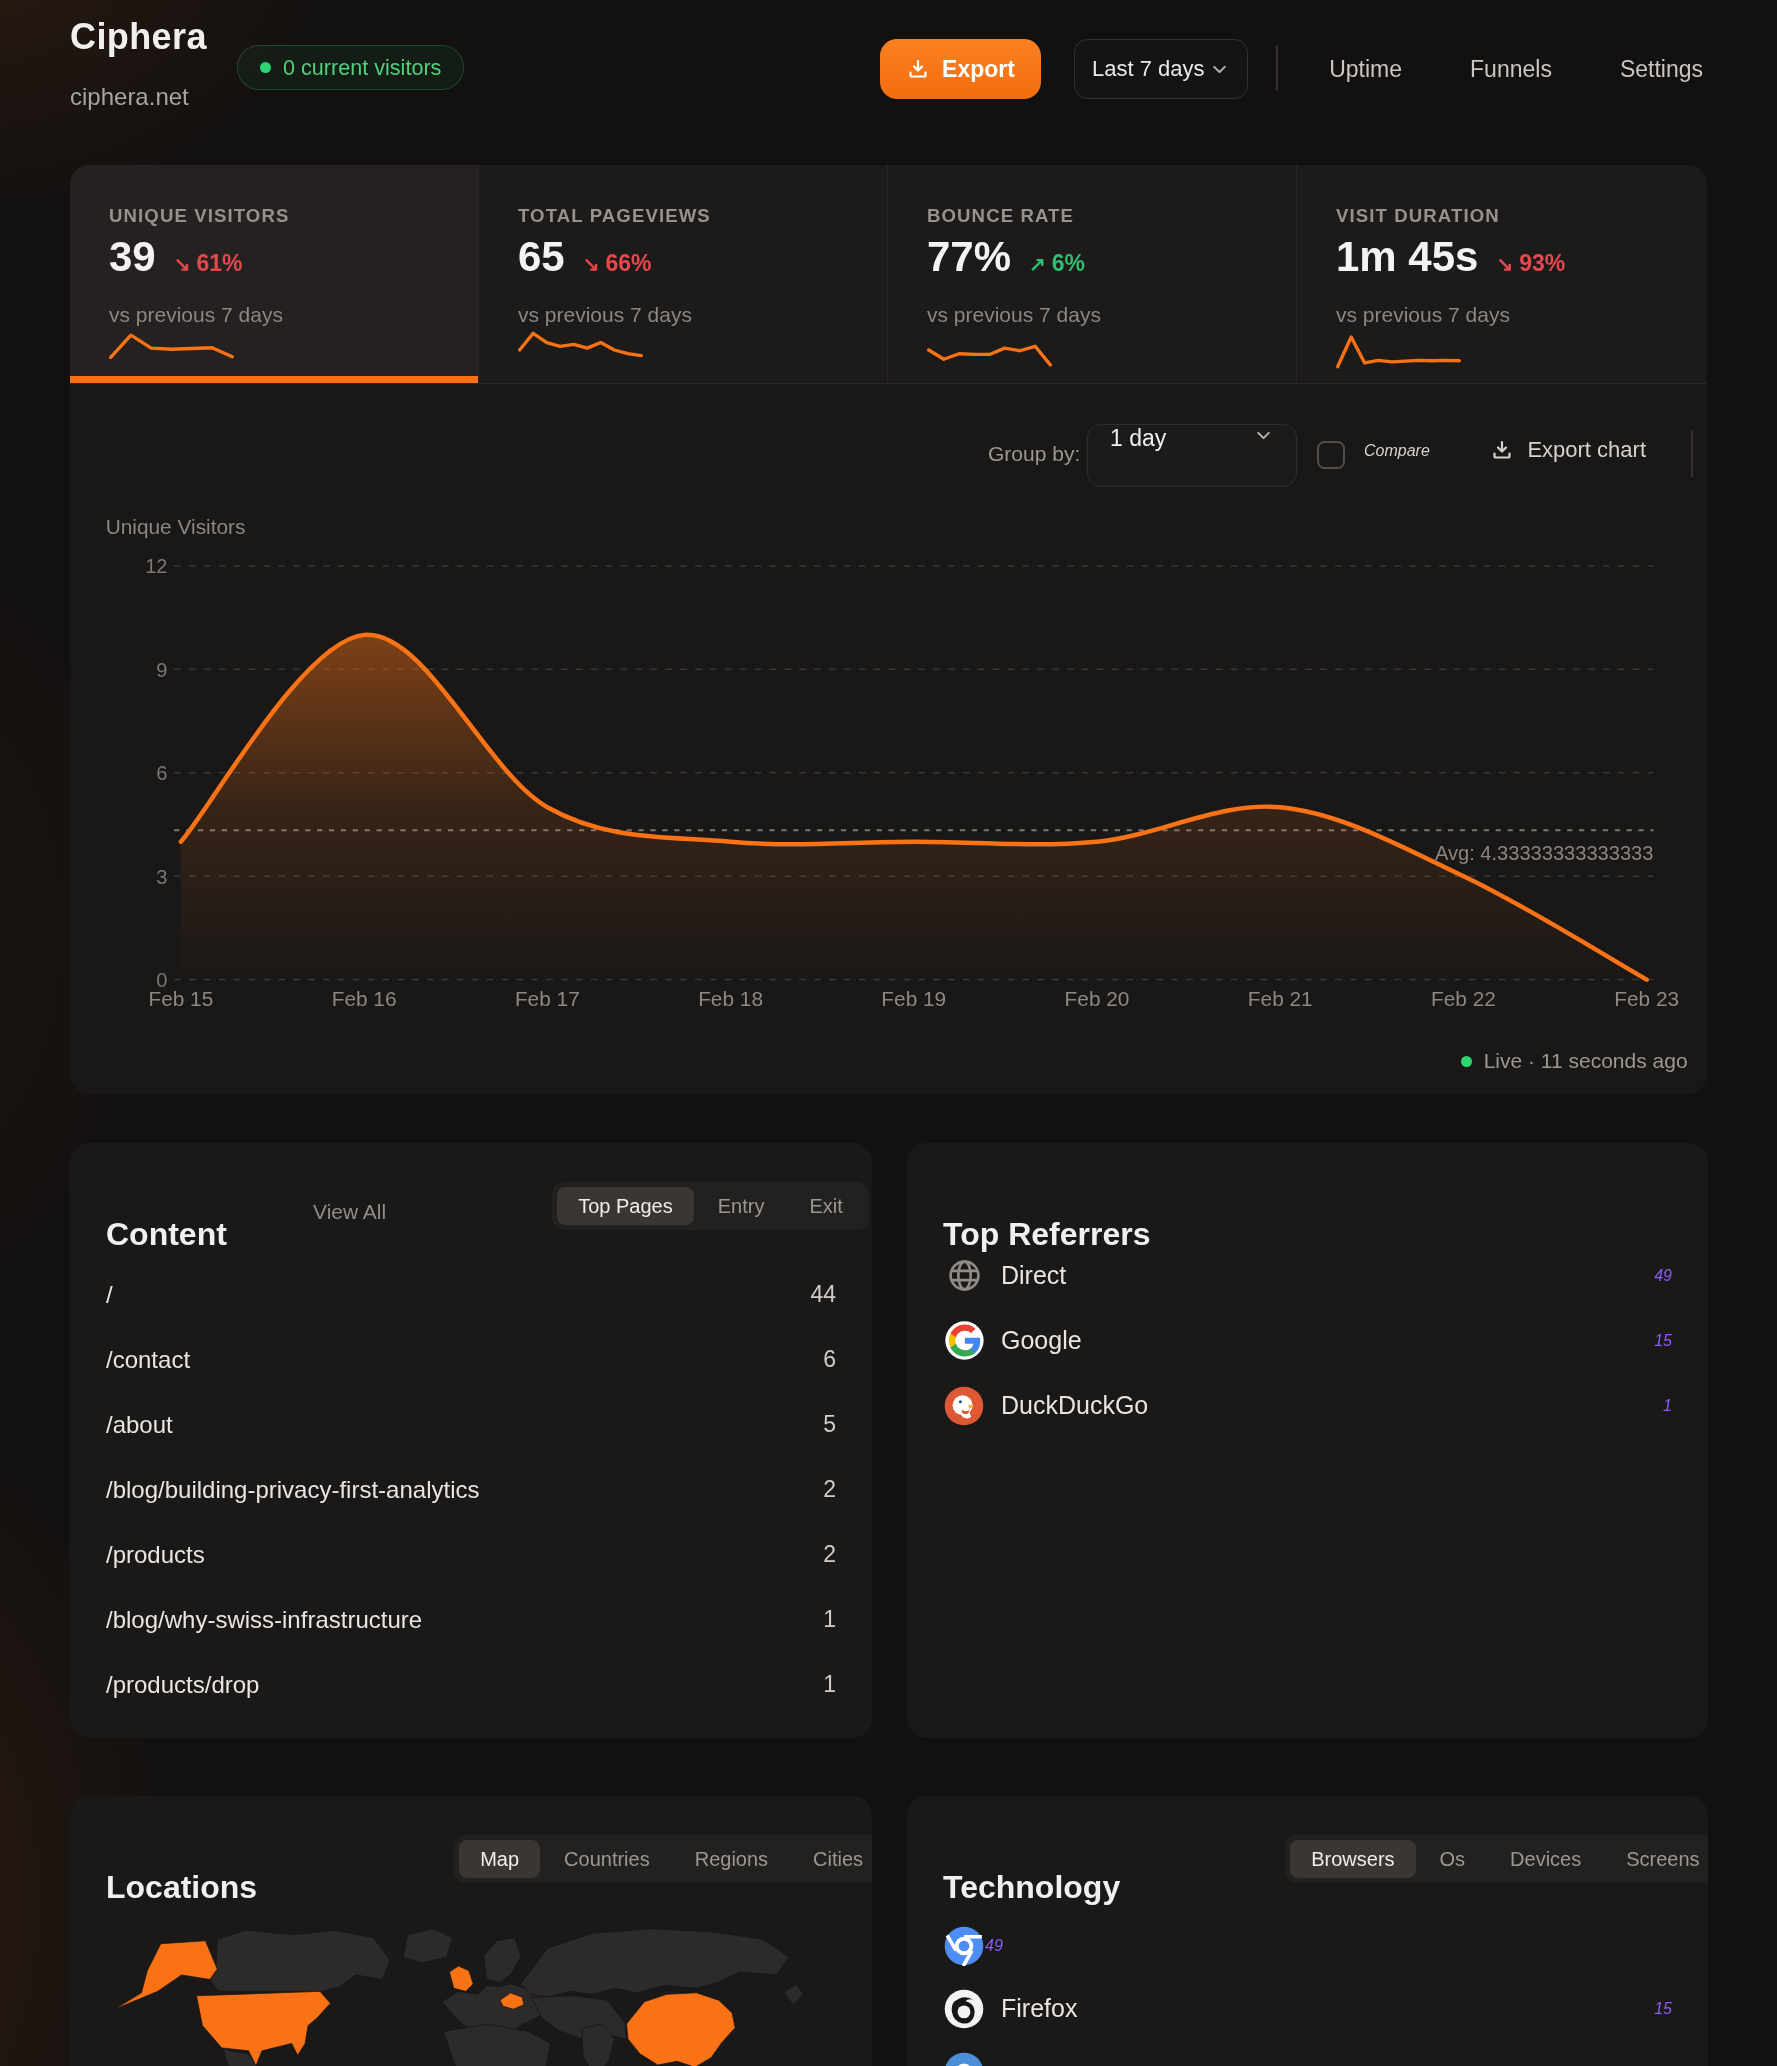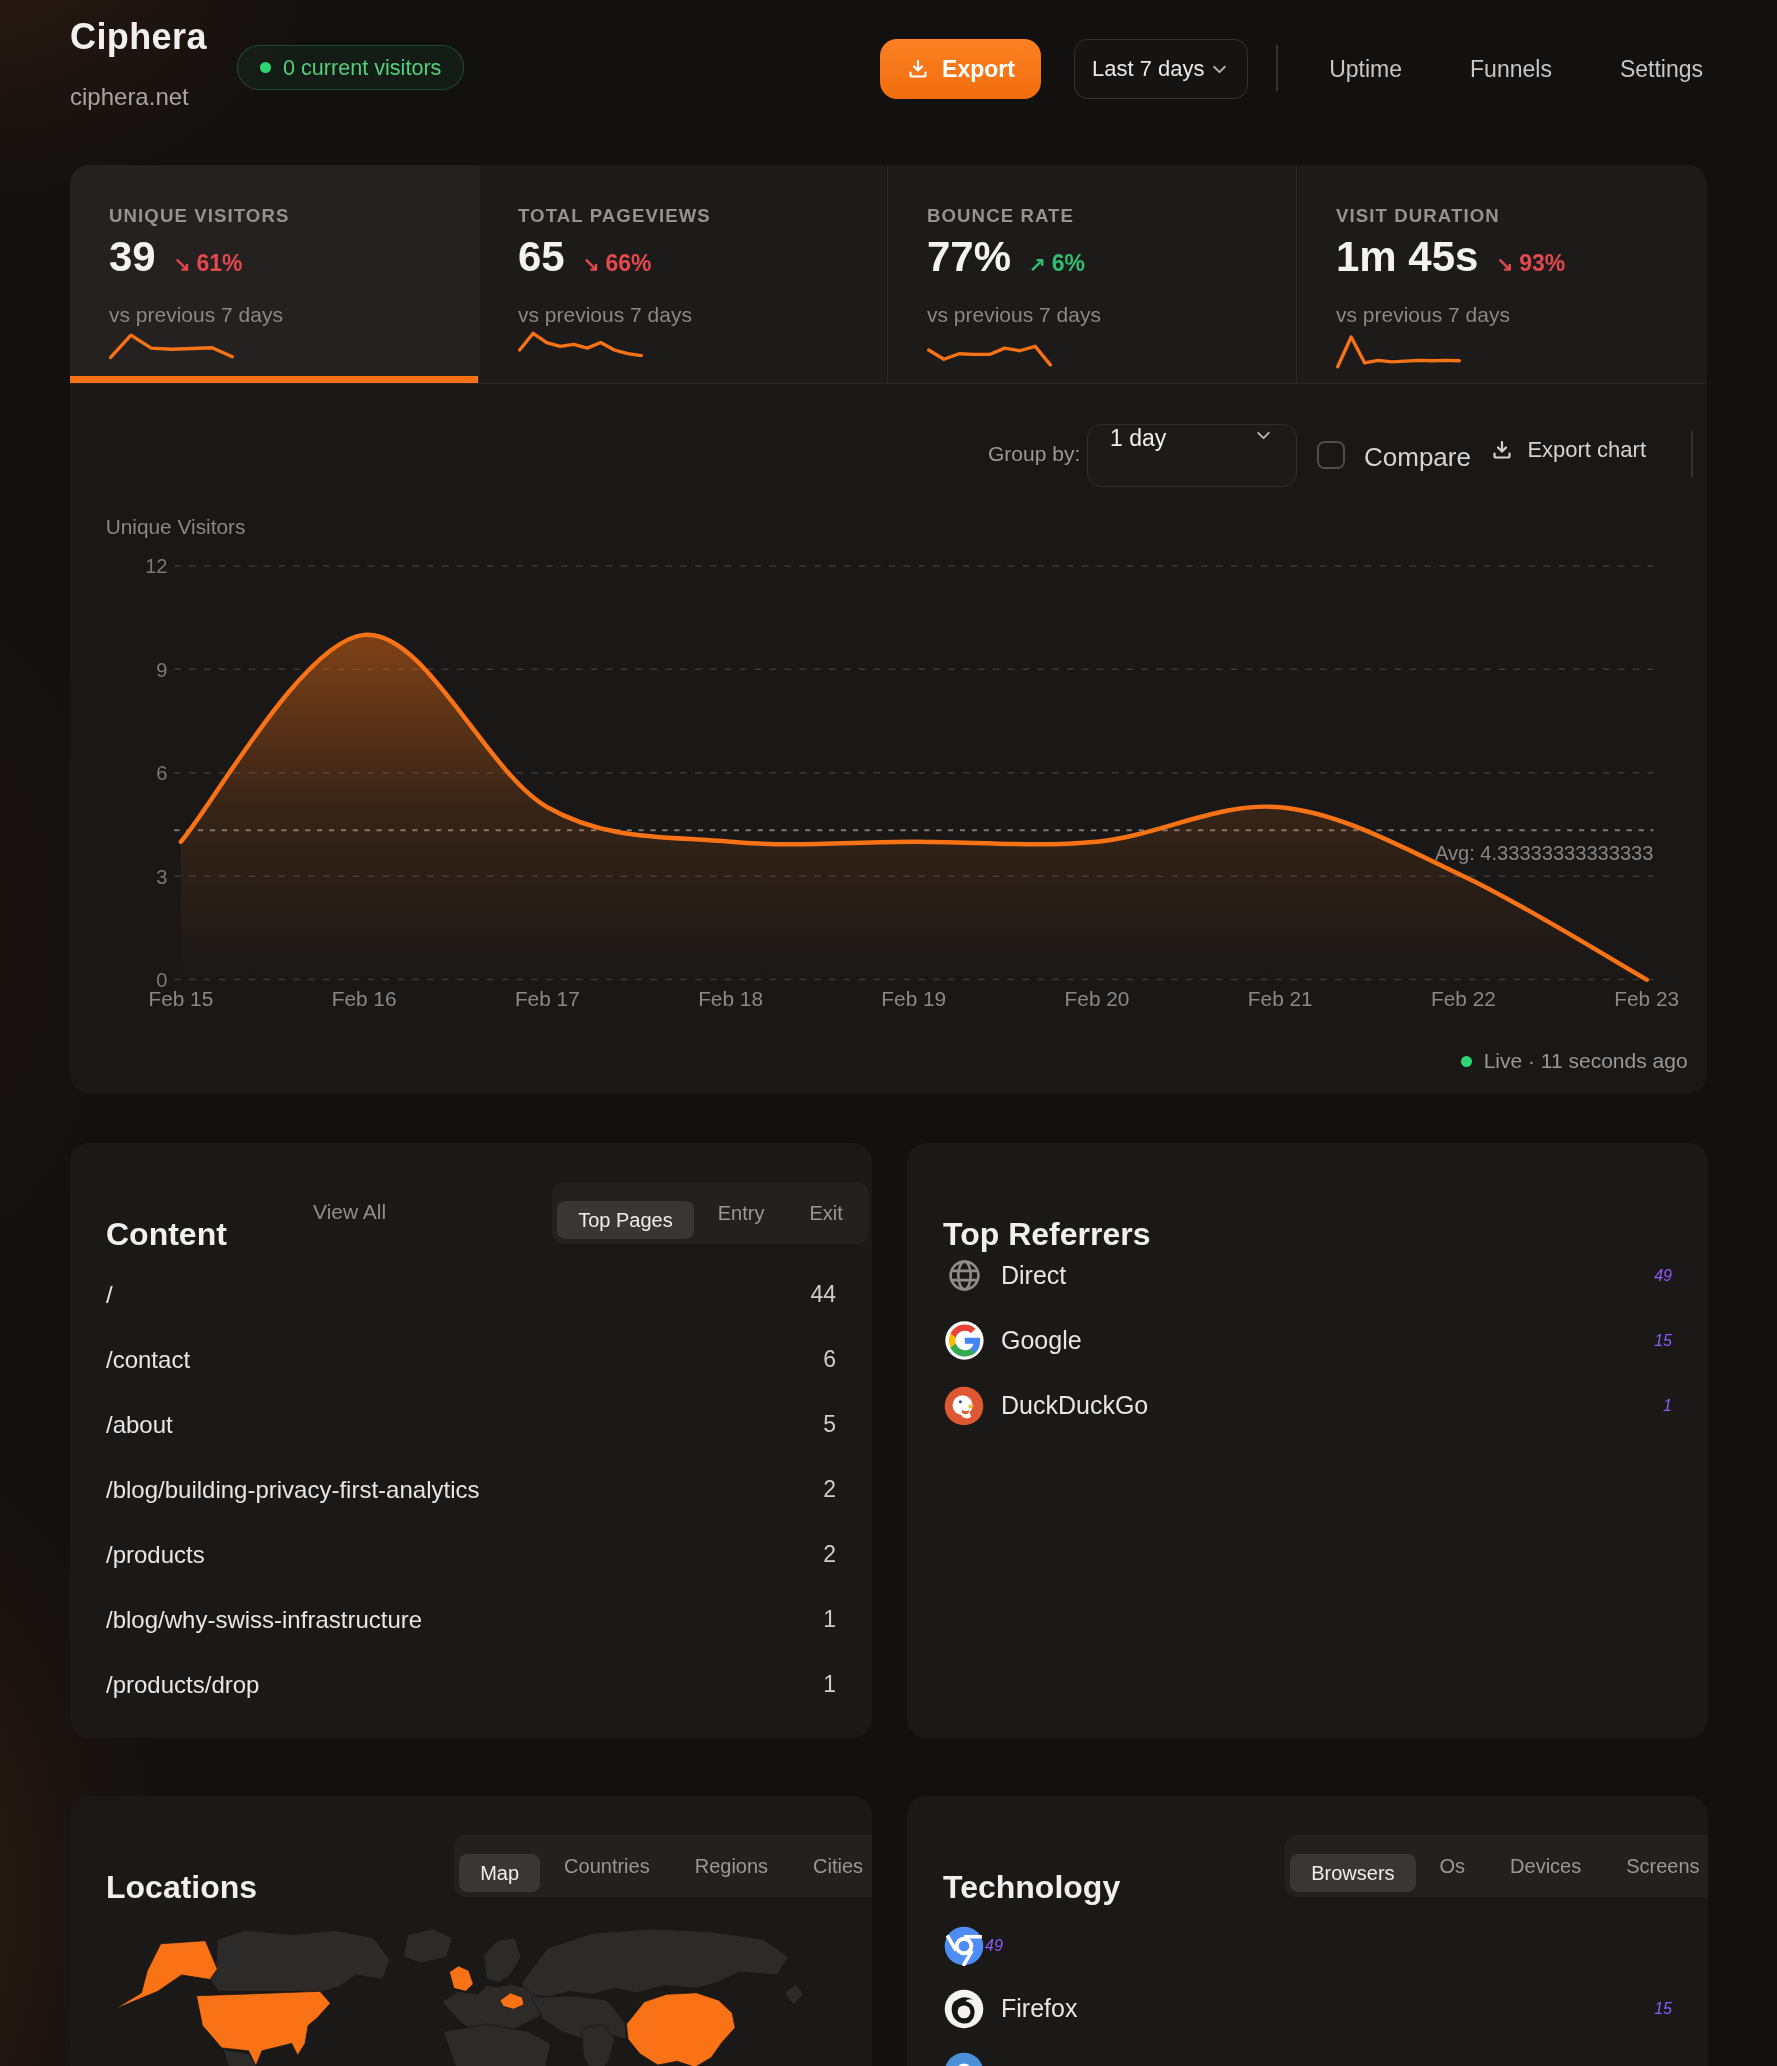--- a/index.html
+++ b/index.html
@@ -59,38 +59,38 @@
   .stat-spark{position:absolute;left:36px;top:162px;}
   
   .chart-controls{position:absolute;left:0;top:259px;width:1637px;height:63px;}
   .groupby-label{position:absolute;left:918px;top:18px;font-size:21px;color:#9b9894;}
   .groupby-select{position:absolute;left:1017px;top:0;width:210px;height:63px;border-radius:13.4px;
     border:1.5px solid #302d2b;background:#1d1b1a;display:flex;align-items:flex-start;
     justify-content:space-between;padding:0 22px;box-sizing:border-box;cursor:pointer;}
   .groupby-select span{font-size:23px;color:#f0eeec;}
   .compare-checkbox{position:absolute;left:1247px;top:17px;width:28px;height:28px;
     border:2.2px solid #504d4a;border-radius:7.4px;box-sizing:border-box;cursor:pointer;}
-  .compare-label{position:absolute;left:1294px;top:18px;font-size:26px;color:#d6d3d0;}
+  .compare-label{position:absolute;left:1294px;top:18px;font-size:16px;color:#d6d3d0;font-style:italic;}
   .exportchart-btn{position:absolute;left:1420px;top:13.4px;display:flex;align-items:center;
     gap:13.4px;color:#d6d3d0;cursor:pointer;}
   .exportchart-btn span{font-size:22px;}
   .controls-divider{position:absolute;left:1621px;top:7.4px;width:1.5px;height:46px;background:#343130;}
   .chart-svg{position:absolute;left:0;top:348px;}
   .live-row{position:absolute;right:19.4px;top:884px;display:flex;align-items:center;gap:12px;}
   .live-row .dot{width:11px;height:11px;border-radius:50%;background:#2ed573;}
   .live-row span{font-size:21px;color:#9b9894;}
   
   .panel{border-radius:19.4px;background:var(--panel);}
   .panel-title{position:absolute;left:36px;top:46px;font-size:32px;font-weight:700;color:#f2f0ee;}
   .view-all{position:absolute;left:243px;top:57px;font-size:21px;color:#8f8c89;cursor:pointer;}
   .tabs{position:absolute;display:flex;align-items:center;background:#232120;border-radius:12px;
     padding:5.2px;box-sizing:border-box;gap:3px;}
   .tab{border:none;background:transparent;color:#9b9894;font-size:20px;font-family:inherit;
     padding:7.4px 21px;border-radius:8.2px;cursor:pointer;white-space:nowrap;}
-  .tab.active{background:#393633;color:#f0eeec;margin-top:14px;}
+  .tab.active{background:#393633;color:#f0eeec;}
   .content-panel{left:70px;top:1143px;width:802px;height:595px;}
   .content-panel .tabs{left:482px;top:39px;}
   .referrers-panel{left:907px;top:1143px;width:801px;height:595px;}
   .locations-panel{left:70px;top:1796px;width:802px;height:432px;overflow:hidden;}
   .locations-panel .tabs{left:384px;top:39px;}
   .technology-panel{left:907px;top:1796px;width:801px;height:432px;overflow:hidden;}
   .technology-panel .tabs{left:378px;top:39px;}
   
   .rows{position:absolute;left:36px;right:36px;}
   .content-panel .rows{top:119px;}

